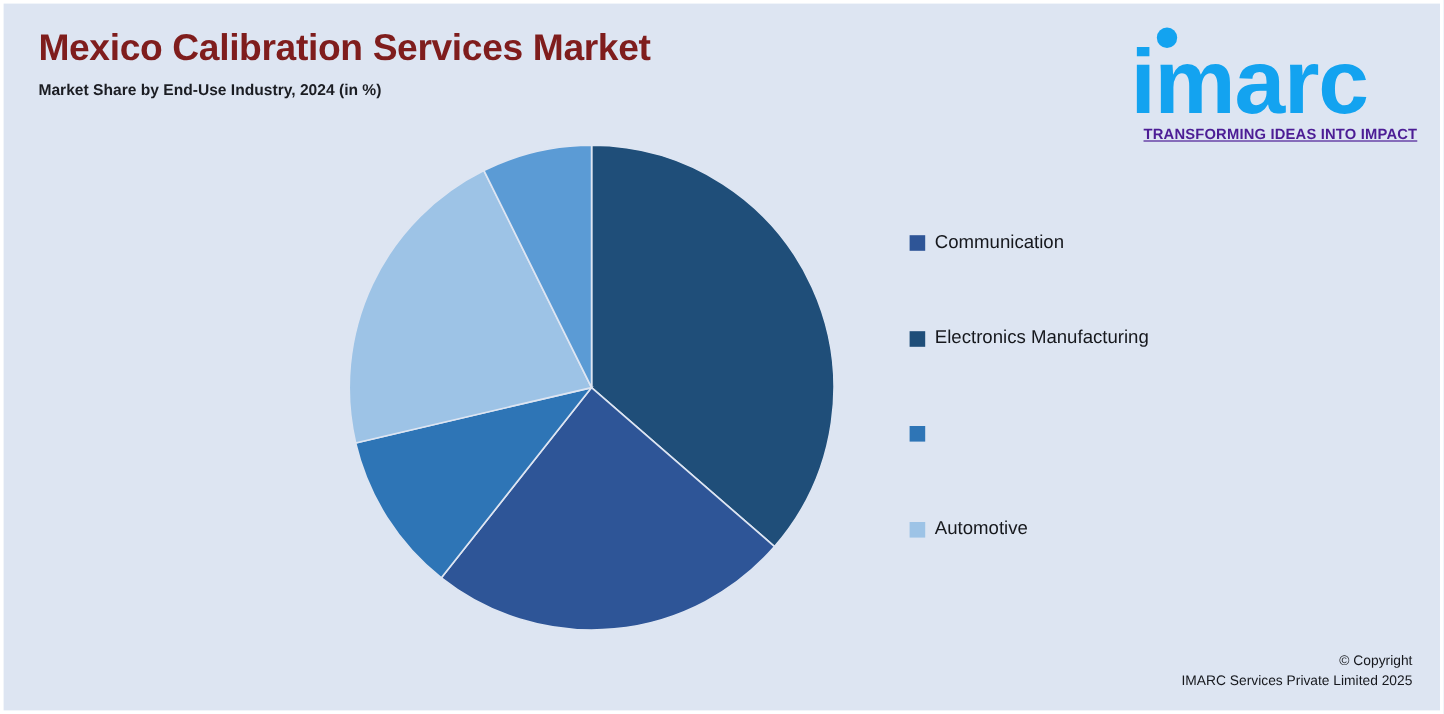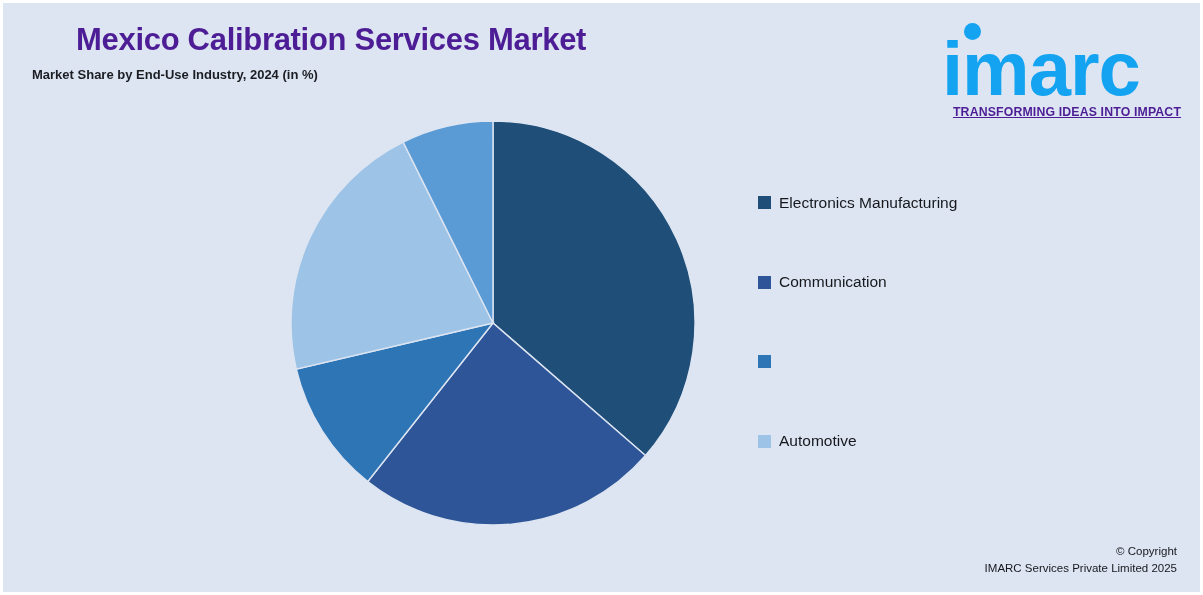--- a/index.html
+++ b/index.html
@@ -29,25 +29,24 @@
   
   #header {
     position: absolute;
     left: 29px;
     top: 18px;
     width: 700px;
   }
   #title {
     font-size: 31px;
     font-weight: bold;
-    color: #4c1d95;
+    color: #7f1d1d;
     letter-spacing: -0.3px;
     line-height: 38px;
     white-space: nowrap;
-    margin-left: 44px;
   }
   #subtitle {
     margin-top: 5px;
     font-size: 13px;
     font-weight: bold;
     color: #1b1d23;
     line-height: 22px;
     white-space: nowrap;
   }
 
@@ -164,26 +163,26 @@
           <path d="M 203 203 L 355.45 335.52 A 202 202 0 0 1 77.80 361.52 Z" fill="#2e5597" stroke="#dde5f2" stroke-width="1.4"></path>
           <path d="M 203 203 L 77.80 361.52 A 202 202 0 0 1 6.34 249.13 Z" fill="#2e75b6" stroke="#dde5f2" stroke-width="1.4"></path>
           <path d="M 203 203 L 6.34 249.13 A 202 202 0 0 1 113.18 22.07 Z" fill="#9dc3e6" stroke="#dde5f2" stroke-width="1.4"></path>
           <path d="M 203 203 L 113.18 22.07 A 202 202 0 0 1 203.00 1.00 Z" fill="#5b9bd5" stroke="#dde5f2" stroke-width="1.4"></path>
         </g>
     </svg>
   </div>
 
   <div id="legend">
       <div class="legend-item">
+        <span class="legend-swatch" style="background: rgb(46, 85, 151);"></span>
+        <span class="legend-label">Communication</span>
+      </div>
+      <div class="legend-item">
         <span class="legend-swatch" style="background: rgb(31, 78, 121);"></span>
         <span class="legend-label">Electronics Manufacturing</span>
-      </div>
-      <div class="legend-item">
-        <span class="legend-swatch" style="background: rgb(46, 85, 151);"></span>
-        <span class="legend-label">Communication</span>
       </div>
       <div class="legend-item">
         <span class="legend-swatch" style="background: rgb(46, 117, 182);"></span>
       </div>
       <div class="legend-item">
         <span class="legend-swatch" style="background: rgb(157, 195, 230);"></span>
         <span class="legend-label">Automotive</span>
       </div>
     </div>
 

